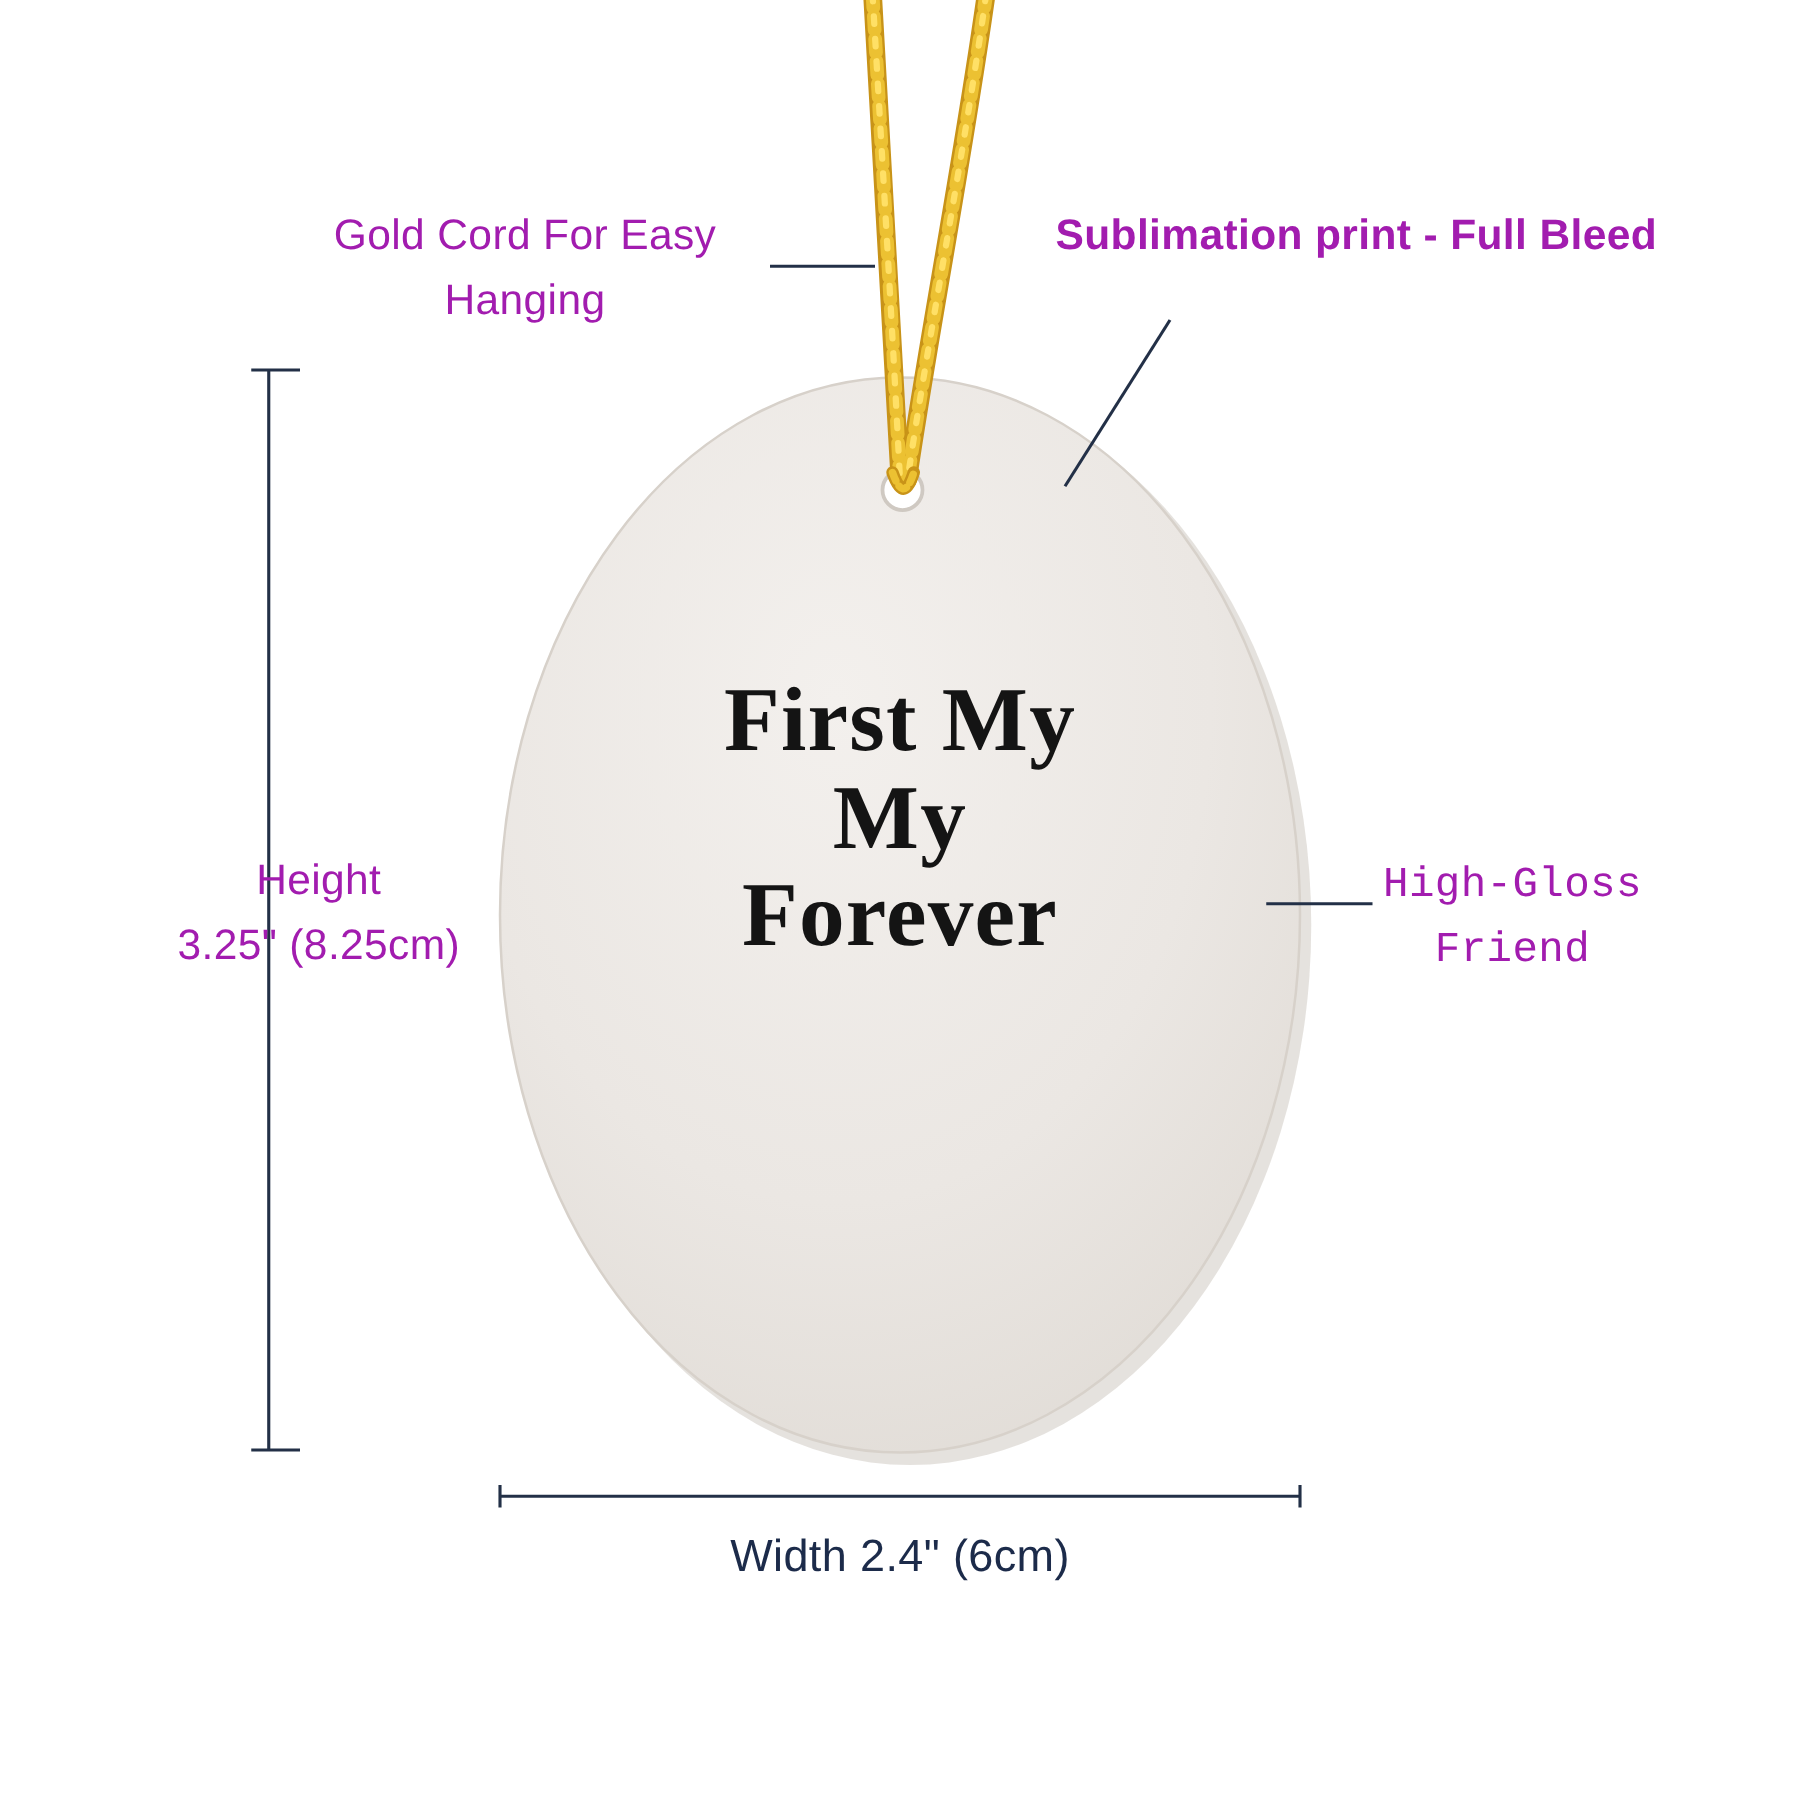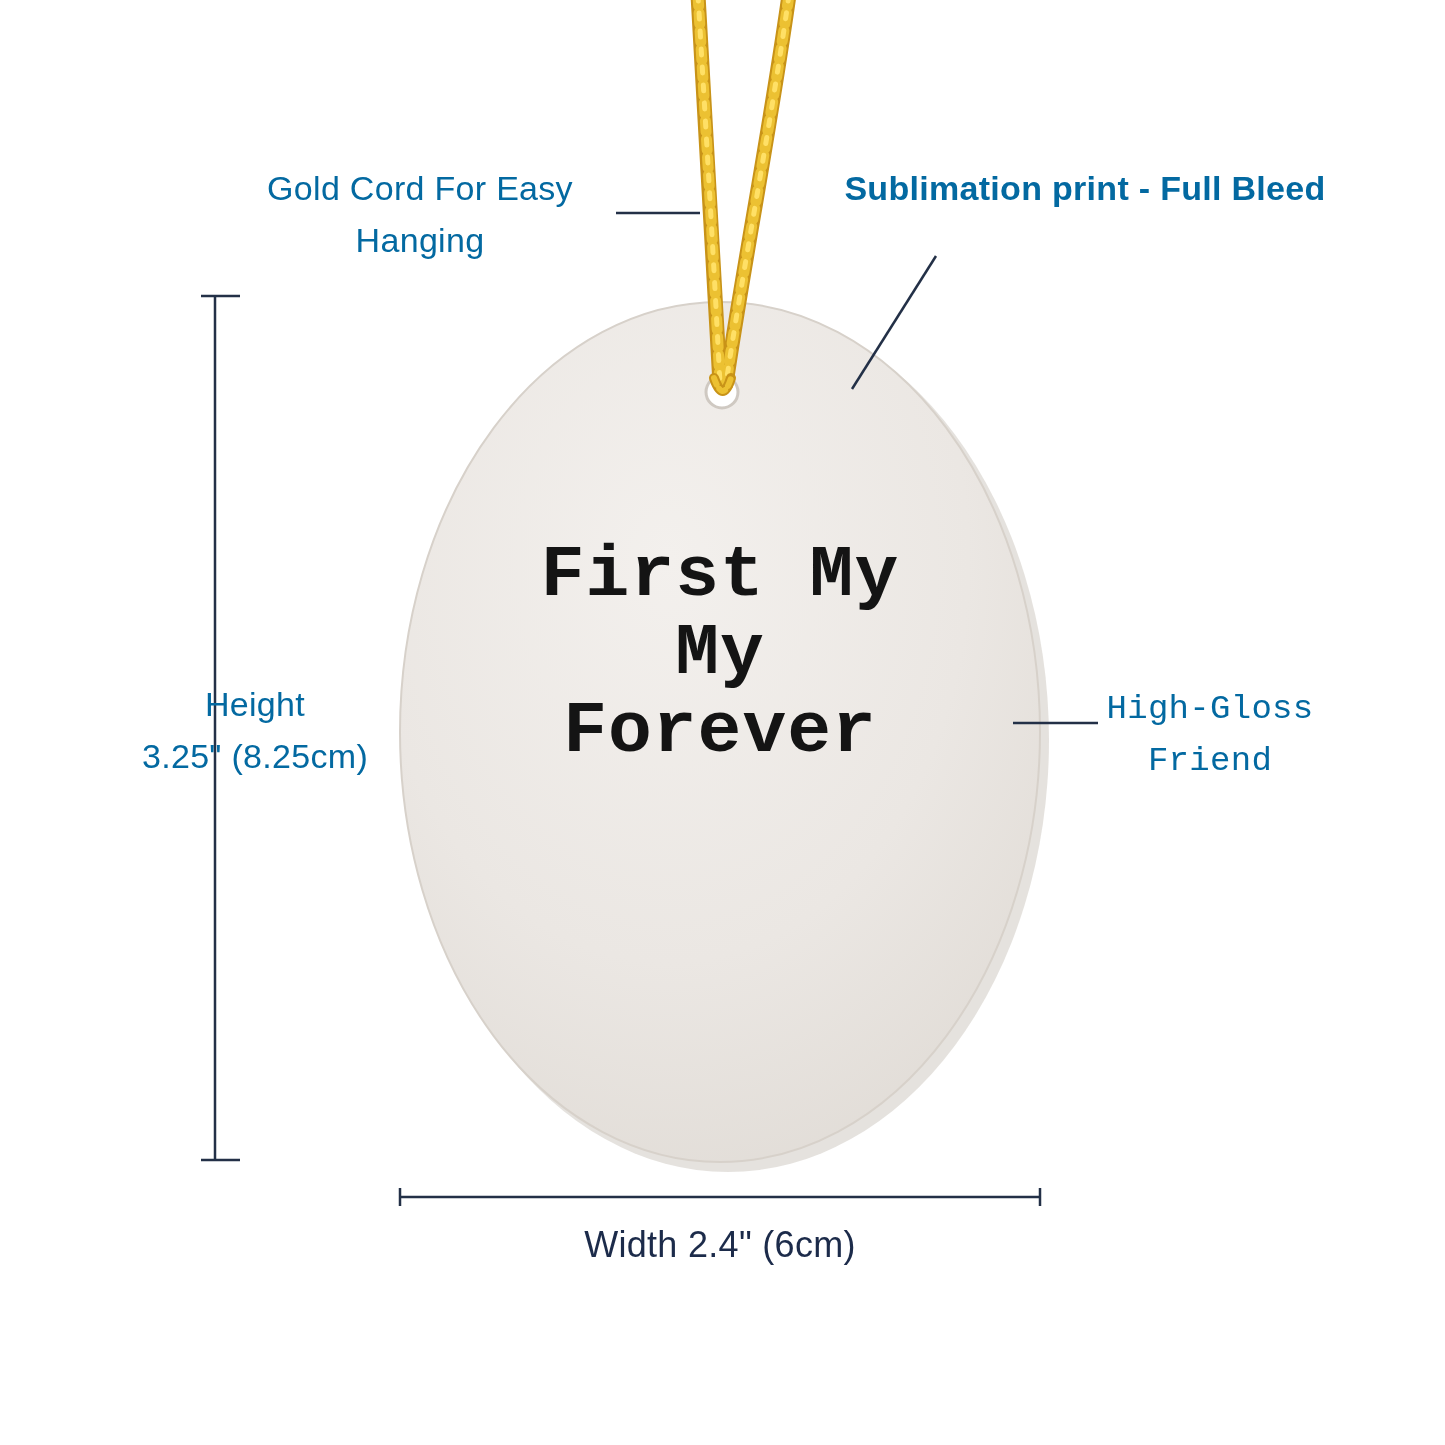--- a/index.html
+++ b/index.html
@@ -6,33 +6,33 @@
   .canvas{
     position:relative;
     width:1445px;height:1445px;
     background:#ffffff;
     overflow:hidden;
     font-family:"Liberation Sans", sans-serif;
   }
   .layer{position:absolute;left:0;top:0;width:1445px;height:1445px;}
   .callout{
     position:absolute;
-    color:#0369a1;
+    color:#a21caf;
     font-size:34px;
     font-weight:500;
     line-height:52px;
     text-align:center;
     letter-spacing:0.3px;
   }
   .callout div{white-space:nowrap;}
   .ornament-text{
     position:absolute;
     left:400px;top:537px;width:640px;
     text-align:center;
-    font-family:Liberation Mono, monospace;
+    font-family:Liberation Serif, serif;
     font-weight:bold;
     font-size:73px;
     line-height:78px;
     color:#141414;
     letter-spacing:1px;
   }
   .width-label{
     position:absolute;
     left:460px;top:1224px;width:520px;
     text-align:center;

